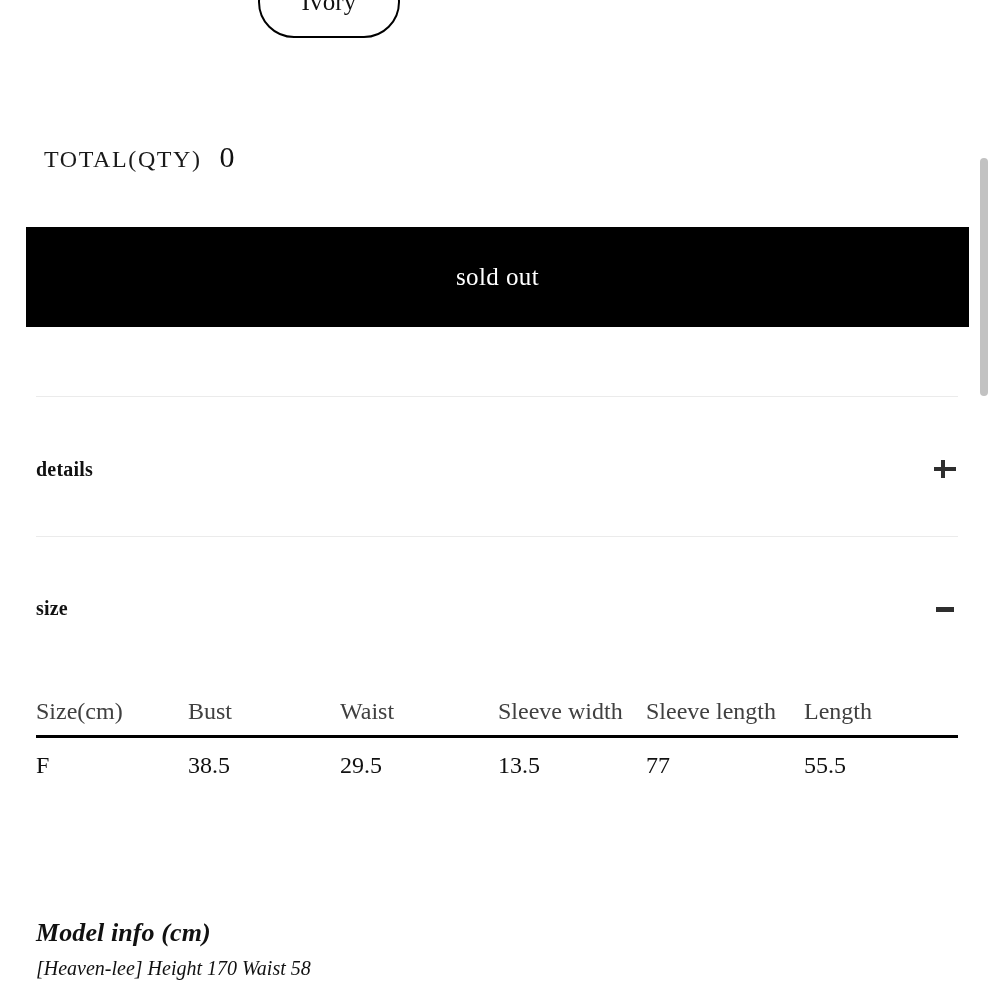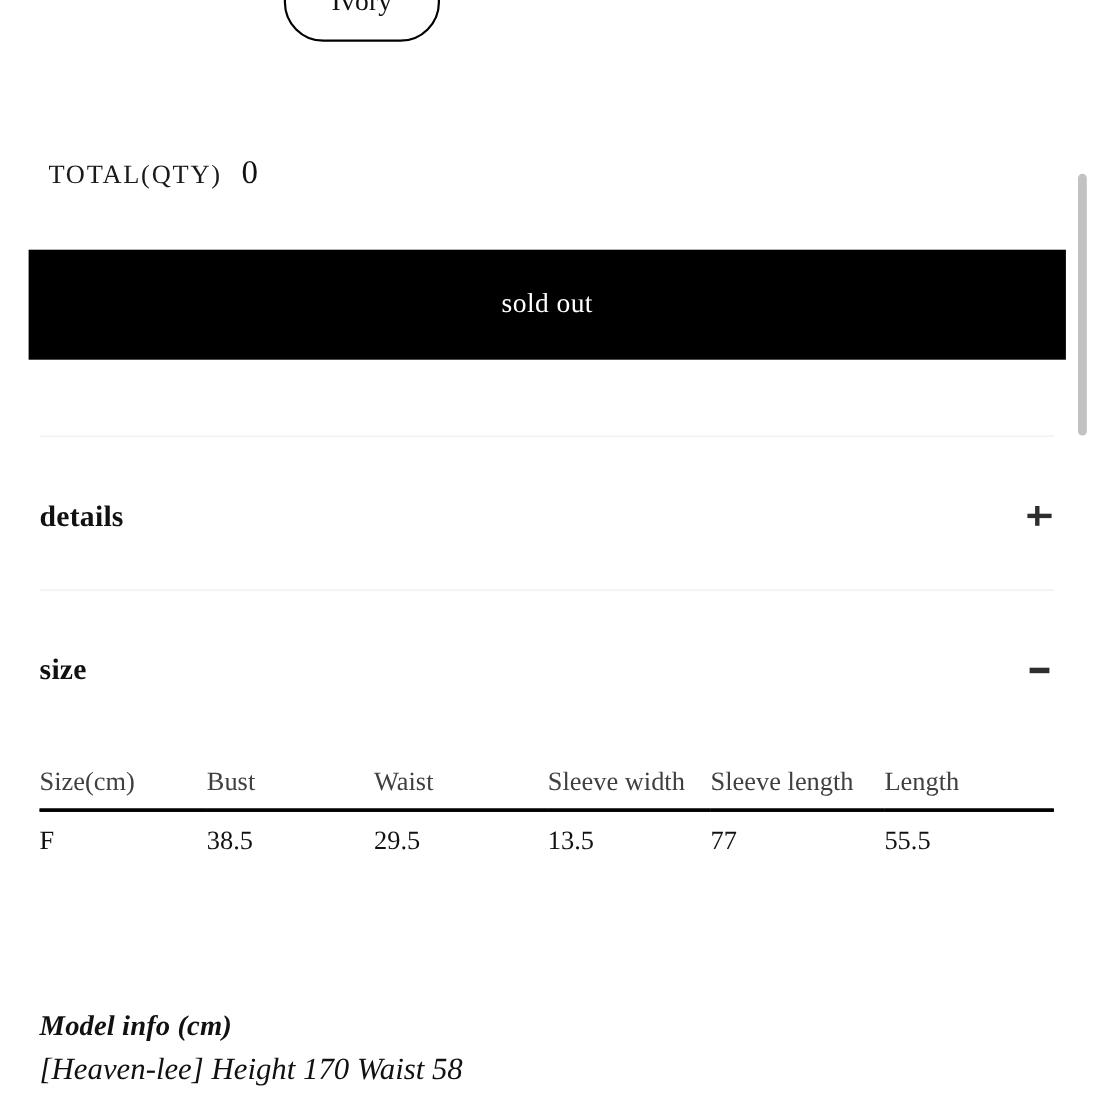--- a/index.html
+++ b/index.html
@@ -106,21 +106,21 @@
     width: 922px;
     height: 44px;
     display: flex;
     align-items: center;
     justify-content: space-between;
   }
   .accordion-details { top: 447px; }
   .accordion-size { top: 586px; }
 
   .accordion-title {
-    font-size: 27px;
+    font-size: 20px;
     font-weight: bold;
     color: #111111;
     letter-spacing: 0.2px;
   }
 
   .accordion-toggle {
     width: 26px;
     height: 26px;
     position: relative;
     display: inline-block;
@@ -198,21 +198,21 @@
     font-style: italic;
   }
   .model-info-title {
     font-size: 26px;
     font-weight: bold;
     color: #111111;
     margin: 0 0 8px 0;
     letter-spacing: 0.1px;
   }
   .model-info-line {
-    font-size: 28px;
+    font-size: 20px;
     color: #111111;
     margin: 0;
     line-height: 1.2;
   }
 
   
   .scrollbar-track {
     position: absolute;
     right: 5px;
     top: 0;

